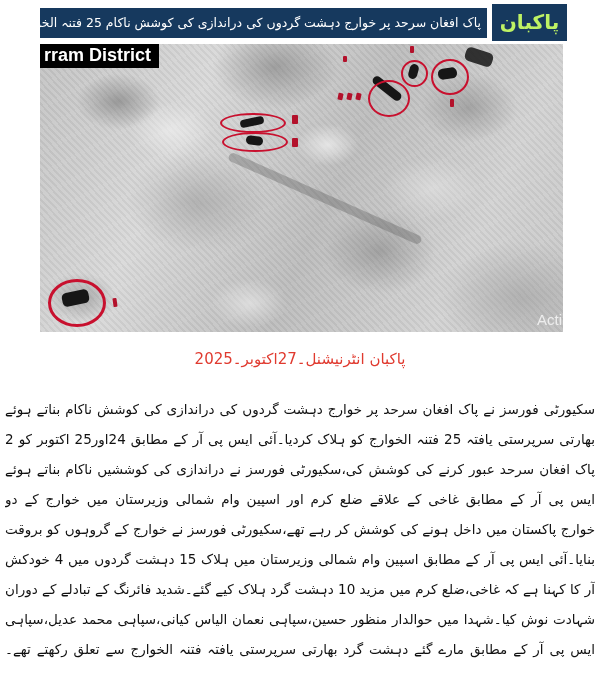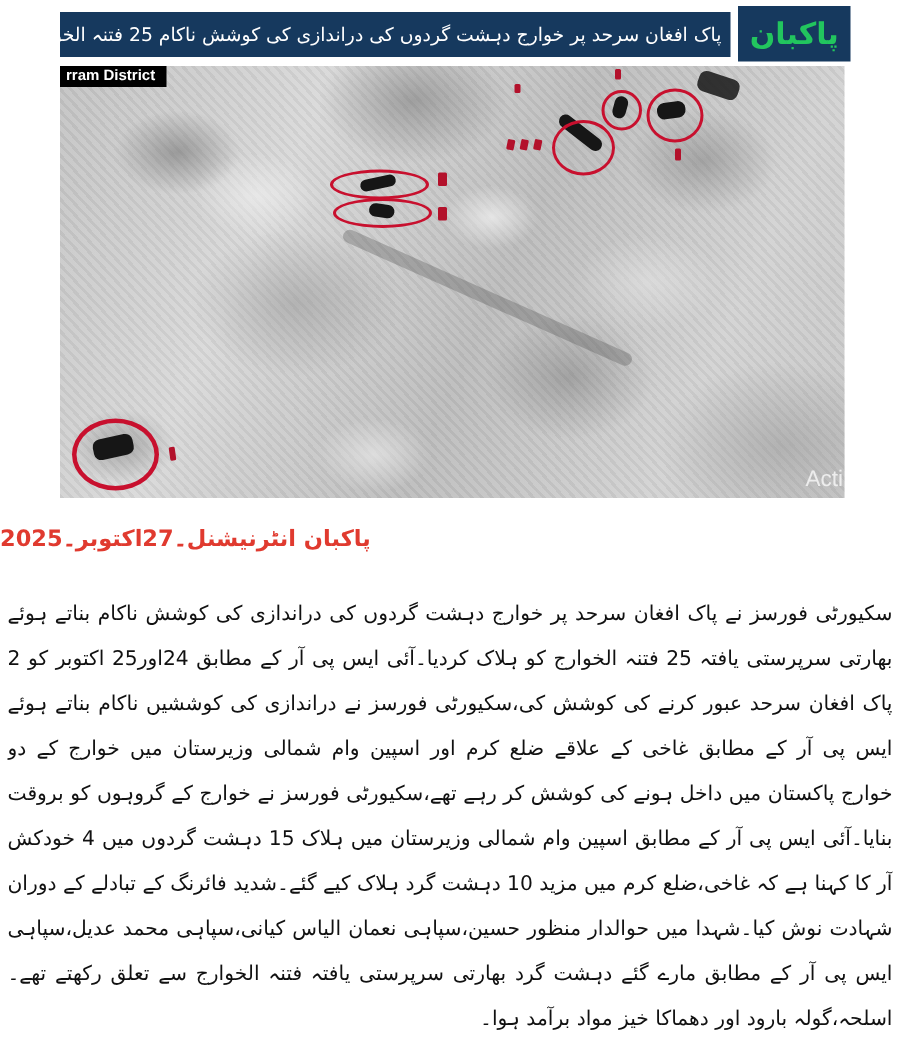--- a/index.html
+++ b/index.html
@@ -10,21 +10,21 @@
   
   .headline-bar {
     position:absolute; left:40px; top:8px; width:447px; height:30px;
     background:#16395e; color:#ffffff;
     direction:rtl; text-align:center;
     font-size:12.5px; line-height:30px; white-space:nowrap; overflow:hidden;
     padding:0 6px;
   }
   .brand-box {
     position:absolute; left:492px; top:4px; width:75px; height:37px;
-    background:#16395e; color:#22c55e;
+    background:#16395e; color:#bef264;
     direction:rtl; text-align:center;
     font-size:20px; font-weight:bold; line-height:37px; overflow:hidden;
   }
 
   
   .map {
     position:absolute; left:40px; top:44px; width:523px; height:288px;
     overflow:hidden;
     background:
       radial-gradient(60px 40px at 15% 20%, rgba(110,110,110,.55), transparent 70%),
@@ -38,41 +38,41 @@
       radial-gradient(60px 40px at 25% 30%, rgba(238,238,238,.7),  transparent 70%),
       radial-gradient(70px 45px at 75% 50%, rgba(228,228,228,.6),  transparent 70%),
       radial-gradient(55px 35px at 40% 90%, rgba(232,232,232,.7),  transparent 70%),
       repeating-linear-gradient(47deg, rgba(0,0,0,.045) 0 2px, rgba(255,255,255,.05) 2px 5px),
       linear-gradient(115deg,#c3c3c3 0%,#d9d9d9 28%,#bdbdbd 55%,#d3d3d3 80%,#c7c7c7 100%);
   }
   .district-label {
     position:absolute; left:0; top:0;
     background:#000000; color:#ffffff;
     font-family:"Liberation Sans", sans-serif;
-    font-size:10px; font-weight:bold; padding:1px 8px 2px 4px;
+    font-size:18px; font-weight:bold; padding:1px 8px 2px 4px;
   }
   .path-streak {
     position:absolute; left:180px; top:150px; width:210px; height:9px;
     background:rgba(90,90,90,.35); border-radius:5px;
     transform:rotate(24deg);
   }
   .circle { position:absolute; border:2.5px solid #c8102e; border-radius:50%; }
   .blob   { position:absolute; background:#161616; border-radius:5px; }
   .mark   { position:absolute; background:#b3112b; border-radius:1px; }
   .watermark {
     position:absolute; right:1px; bottom:4px;
     color:rgba(246,246,246,.85); font-size:15px;
     font-family:"Liberation Sans", sans-serif;
   }
 
   
   .caption {
     position:absolute; left:0; top:350px; width:600px;
-    text-align:left; direction:rtl;
-    color:#e03a2f; font-size:15px; font-weight:bold;
+    text-align:center; direction:rtl;
+    color:#e03a2f; font-size:15px; font-weight:normal;
   }
 
   
   .article {
     position:absolute; left:5px; top:394px; width:590px;
     direction:rtl; color:#111111;
   }
   .article .line {
     height:30px; line-height:30px; font-size:13.5px;
     text-align:justify; text-align-last:justify;
@@ -130,16 +130,15 @@
   <div class="article">
     <div class="line">سکیورٹی فورسز نے پاک افغان سرحد پر خوارج دہشت گردوں کی دراندازی کی کوشش ناکام بناتے ہوئے 4 خودکش بمباروں سمیت</div>
     <div class="line">بھارتی سرپرستی یافتہ 25 فتنہ الخوارج کو ہلاک کردیا۔آئی ایس پی آر کے مطابق 24اور25 اکتوبر کو 2 بڑے دہشت گرد گروہوں نے</div>
     <div class="line">پاک افغان سرحد عبور کرنے کی کوشش کی،سکیورٹی فورسز نے دراندازی کی کوششیں ناکام بناتے ہوئے 15 دہشت گردوں کو ہلاک کردیا۔آئی</div>
     <div class="line">ایس پی آر کے مطابق غاخی کے علاقے ضلع کرم اور اسپین وام شمالی وزیرستان میں خوارج کے دو گروہوں کی مشکوک حرکات نوٹ کی گئیں،</div>
     <div class="line">خوارج پاکستان میں داخل ہونے کی کوشش کر رہے تھے،سکیورٹی فورسز نے خوارج کے گروہوں کو بروقت اور مؤثر کارروائی کے دوران ہدف</div>
     <div class="line">بنایا۔آئی ایس پی آر کے مطابق اسپین وام شمالی وزیرستان میں ہلاک 15 دہشت گردوں میں 4 خودکش حملہ آور بھی شامل تھے۔آئی ایس پی</div>
     <div class="line">آر کا کہنا ہے کہ غاخی،ضلع کرم میں مزید 10 دہشت گرد ہلاک کیے گئے۔شدید فائرنگ کے تبادلے کے دوران 5 بہادر سپوتوں نے جام</div>
     <div class="line">شہادت نوش کیا۔شہدا میں حوالدار منظور حسین،سپاہی نعمان الیاس کیانی،سپاہی محمد عدیل،سپاہی شاہجہاں اور سپاہی علی اصغر شامل ہیں۔آئی</div>
     <div class="line">ایس پی آر کے مطابق مارے گئے دہشت گرد بھارتی سرپرستی یافتہ فتنہ الخوارج سے تعلق رکھتے تھے۔ہلاک دہشت گردوں سے بھاری مقدار میں</div>
-    <div class="line last">اسلحہ،گولہ بارود اور دھماکا خیز مواد برآمد ہوا۔</div>
   </div>
 
 </div>
 
 </body></html>

